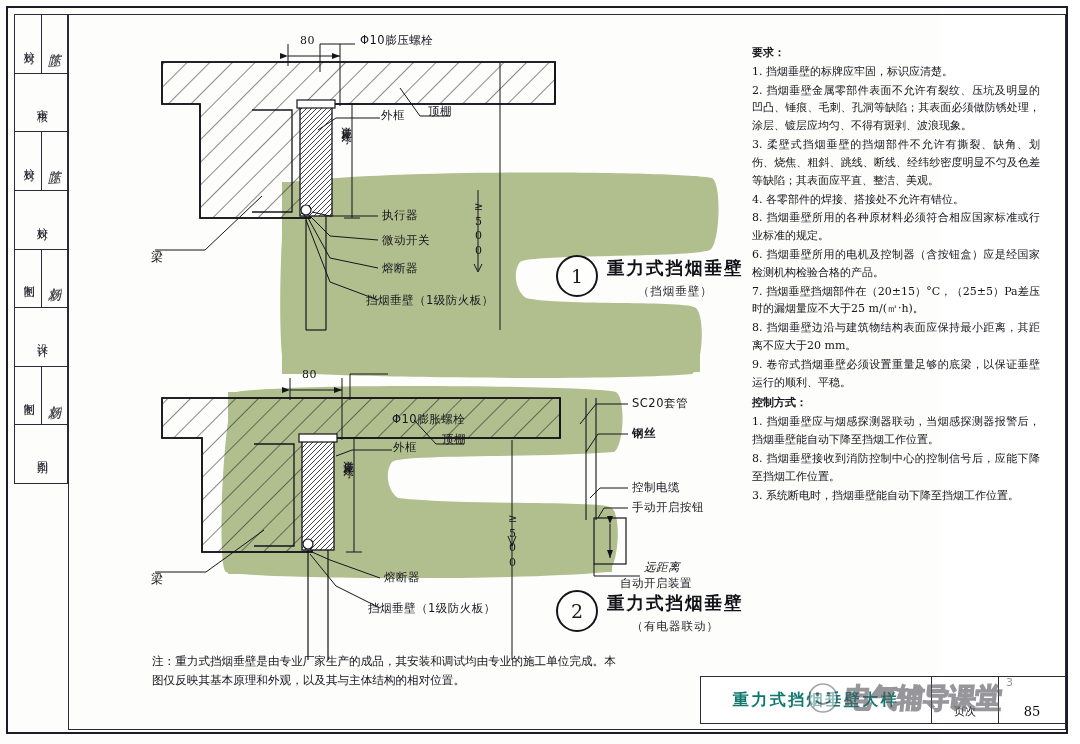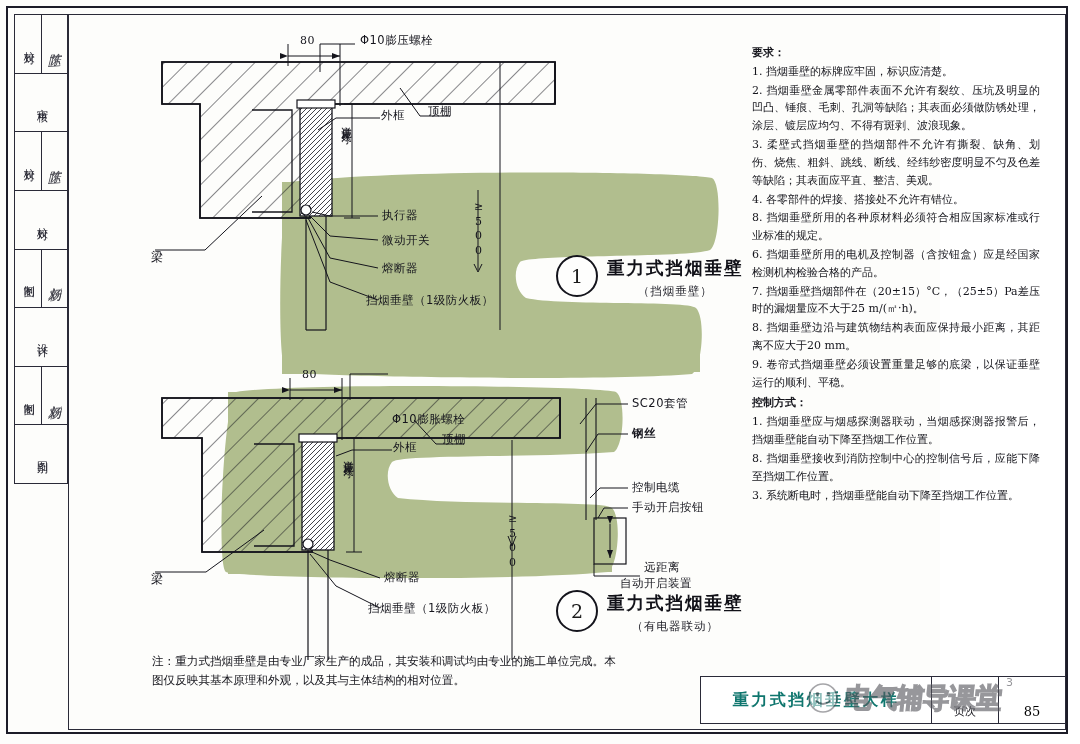--- a/index.html
+++ b/index.html
@@ -288,21 +288,21 @@
 
   <span class="lbl num" style="left:302px;top:368px;">80</span>
   <span class="lbl" style="left:392px;top:384px;margin-top:28px;">Φ10膨胀螺栓</span>
   <span class="lbl" style="left:393px;top:440px;">外框</span>
   <span class="lbl" style="left:442px;top:432px;">顶棚</span>
   <span class="lbl vert sm" style="left:342px;top:452px;">详见厂家尺寸</span>
   <span class="lbl" style="left:632px;top:396px;">SC20套管</span>
   <span class="lbl" style="left:632px;top:426px;font-weight:bold;">钢丝</span>
   <span class="lbl" style="left:632px;top:480px;">控制电缆</span>
   <span class="lbl" style="left:632px;top:500px;">手动开启按钮</span>
-  <span class="lbl" style="left:644px;top:560px;">远距离</span>
+  <span class="lbl" style="left:644px;top:560px;font-style:italic;">远距离</span>
   <span class="lbl" style="left:620px;top:576px;">自动开启装置</span>
   <span class="lbl" style="left:384px;top:570px;">熔断器</span>
   <span class="lbl" style="left:368px;top:601px;">挡烟垂壁（1级防火板）</span>
   <span class="lbl vert" style="left:148px;top:562px;font-size:12px;">梁</span>
   <span class="lbl vert num" style="left:506px;top:512px;">≥500</span>
 
   <div class="callout" style="left:556px;top:255px;">
     <div class="bubble">1</div>
     <div class="ctitle">
       <div class="t1">重力式挡烟垂壁</div>

